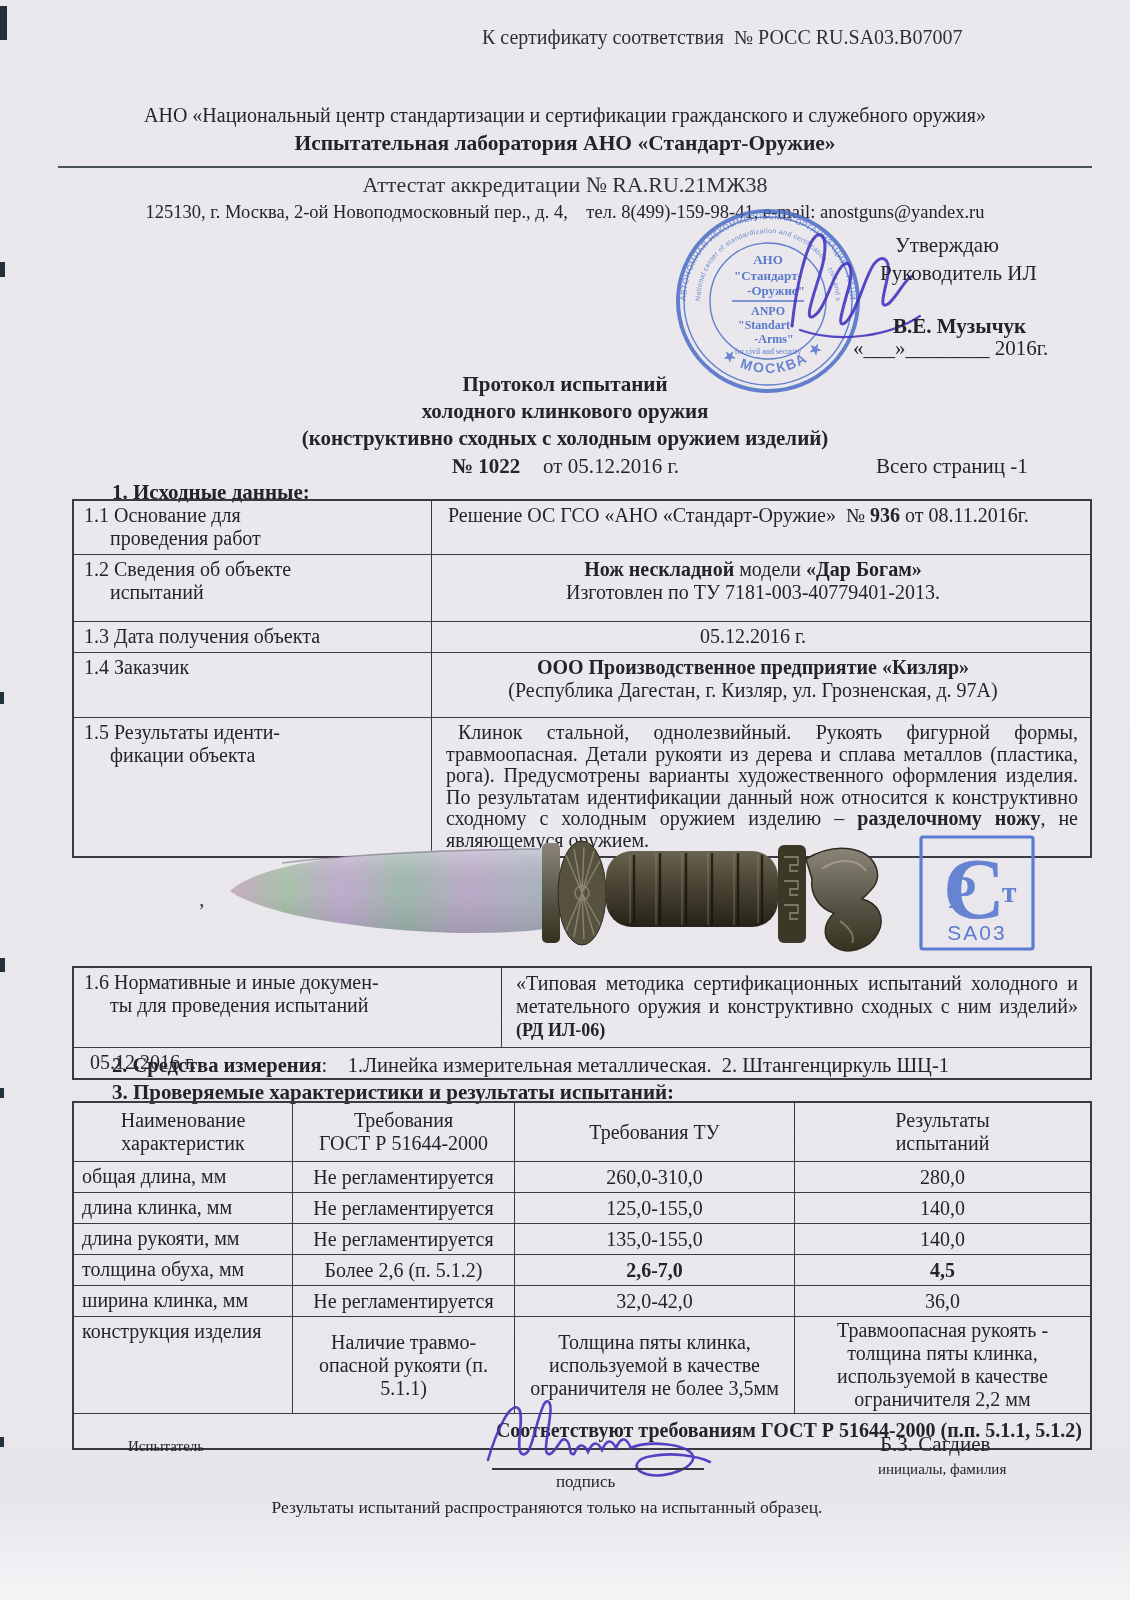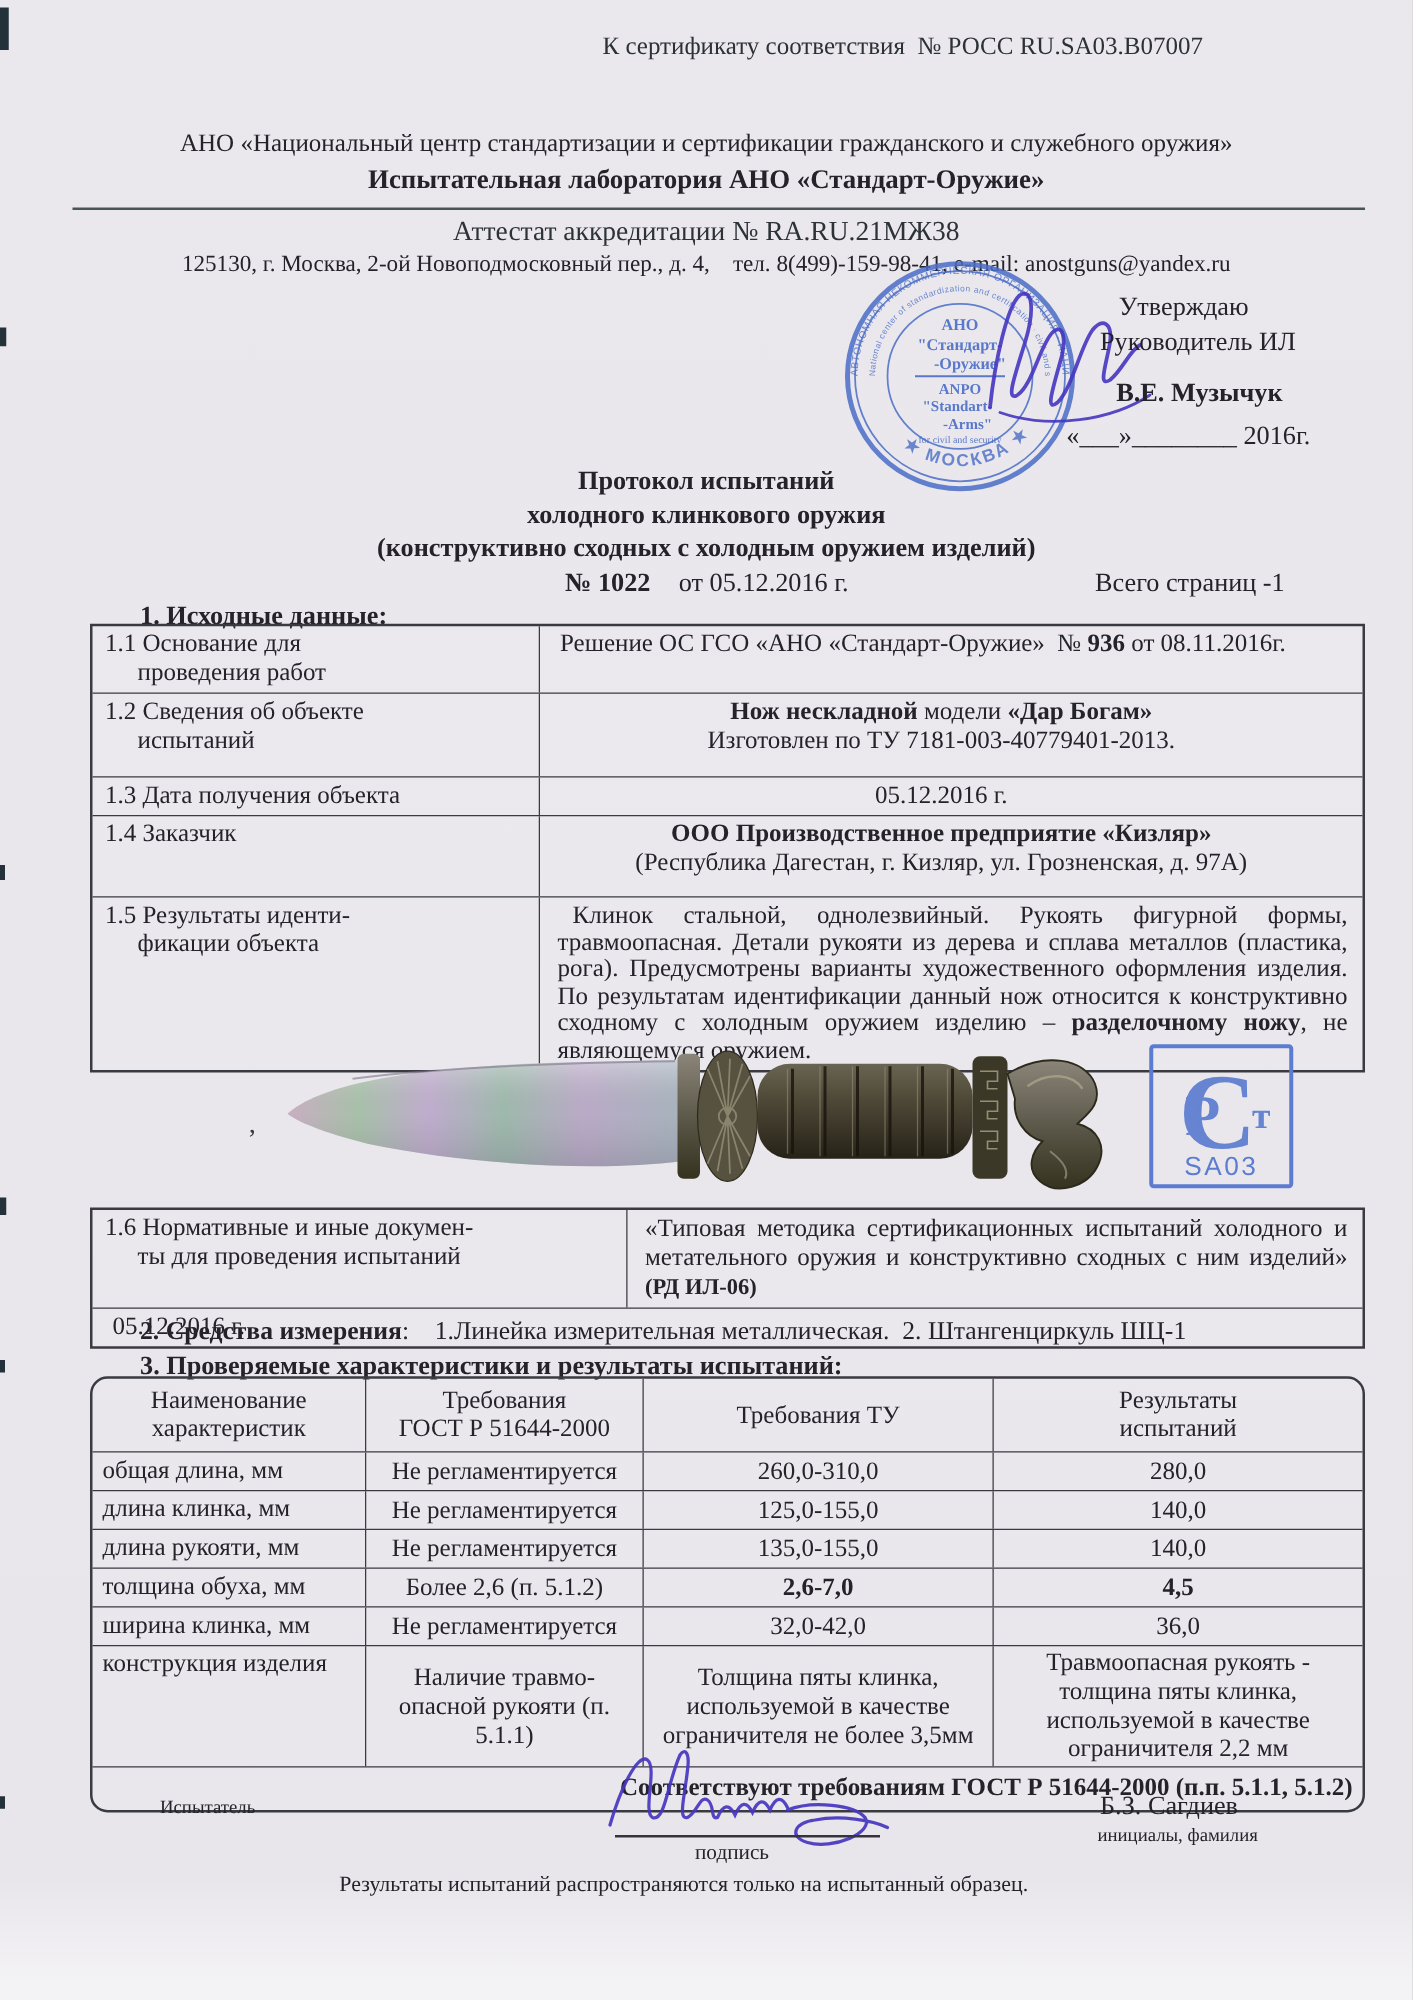--- a/index.html
+++ b/index.html
@@ -18,21 +18,21 @@
   .cert-ref{top:26px;left:482px;font-size:20px;color:#2b3136;}
   .org-line{top:104px;font-size:20px;}
   .lab-line{top:131px;font-size:21.5px;}
   .rule{top:166px;left:58px;width:1034px;height:2px;background:#4a5356;}
   .accred{top:172px;font-size:22px;color:#2c3236;}
   .addr{top:202px;font-size:18.5px;}
 
   .approval{font-size:21px;}
   .appr1{top:233px;left:895px;}
   .appr2{top:261px;left:880px;}
-  .appr-name{top:302px;left:893px;font-weight:bold;}
+  .appr-name{top:314px;left:893px;font-weight:bold;}
   .appr-date{top:336px;left:853px;}
 
   .t1{top:372px;font-size:21px;font-weight:bold;left:0;width:1130px;}
   .t2{top:399px;}
   .t3{top:426px;}
   .doc-num{top:454px;left:452px;font-size:21px;font-weight:bold;}
   .doc-date{top:454px;left:543px;font-size:21px;}
   .pages{top:454px;left:876px;font-size:21px;}
 
   .sec-h{font-size:21px;font-weight:bold;left:112px;}
@@ -50,21 +50,21 @@
   .r15 .just{text-indent:12px;}
 
   .t-docs{top:966px;}
   .t-docs .drow{grid-template-columns:428px 1fr;}
   .t-docs .just{line-height:23px;}
   .ref-small{font-size:18px;font-weight:bold;}
 
   .s2line{top:1054px;left:112px;font-size:20.5px;width:980px;}
   .s3h{top:1080px;}
 
-  .t-res{top:1101px;border-radius:14px;}
+  .t-res{top:1101px;}
   .rrow{display:grid;grid-template-columns:219px 222px 280px 1fr;border-top:1.6px solid #3a3a42;}
   .rrow:first-child{border-top:none;}
   .rcell{border-right:1.6px solid #3a3a42;padding:2px 8px;box-sizing:border-box;display:flex;flex-direction:column;justify-content:center;text-align:center;line-height:23px;min-height:30px;}
   .rcell:last-child{border-right:none;}
   .rhead .rcell{min-height:58px;}
   .rname{text-align:left;justify-content:flex-start;padding-top:3px;}
   .rbig .rcell{min-height:78px;}
   .rfoot{border-top:1.6px solid #3a3a42;text-align:right;font-weight:bold;padding:5px 8px 6px;}
 
   .tester{top:1438px;left:128px;font-size:15px;}

